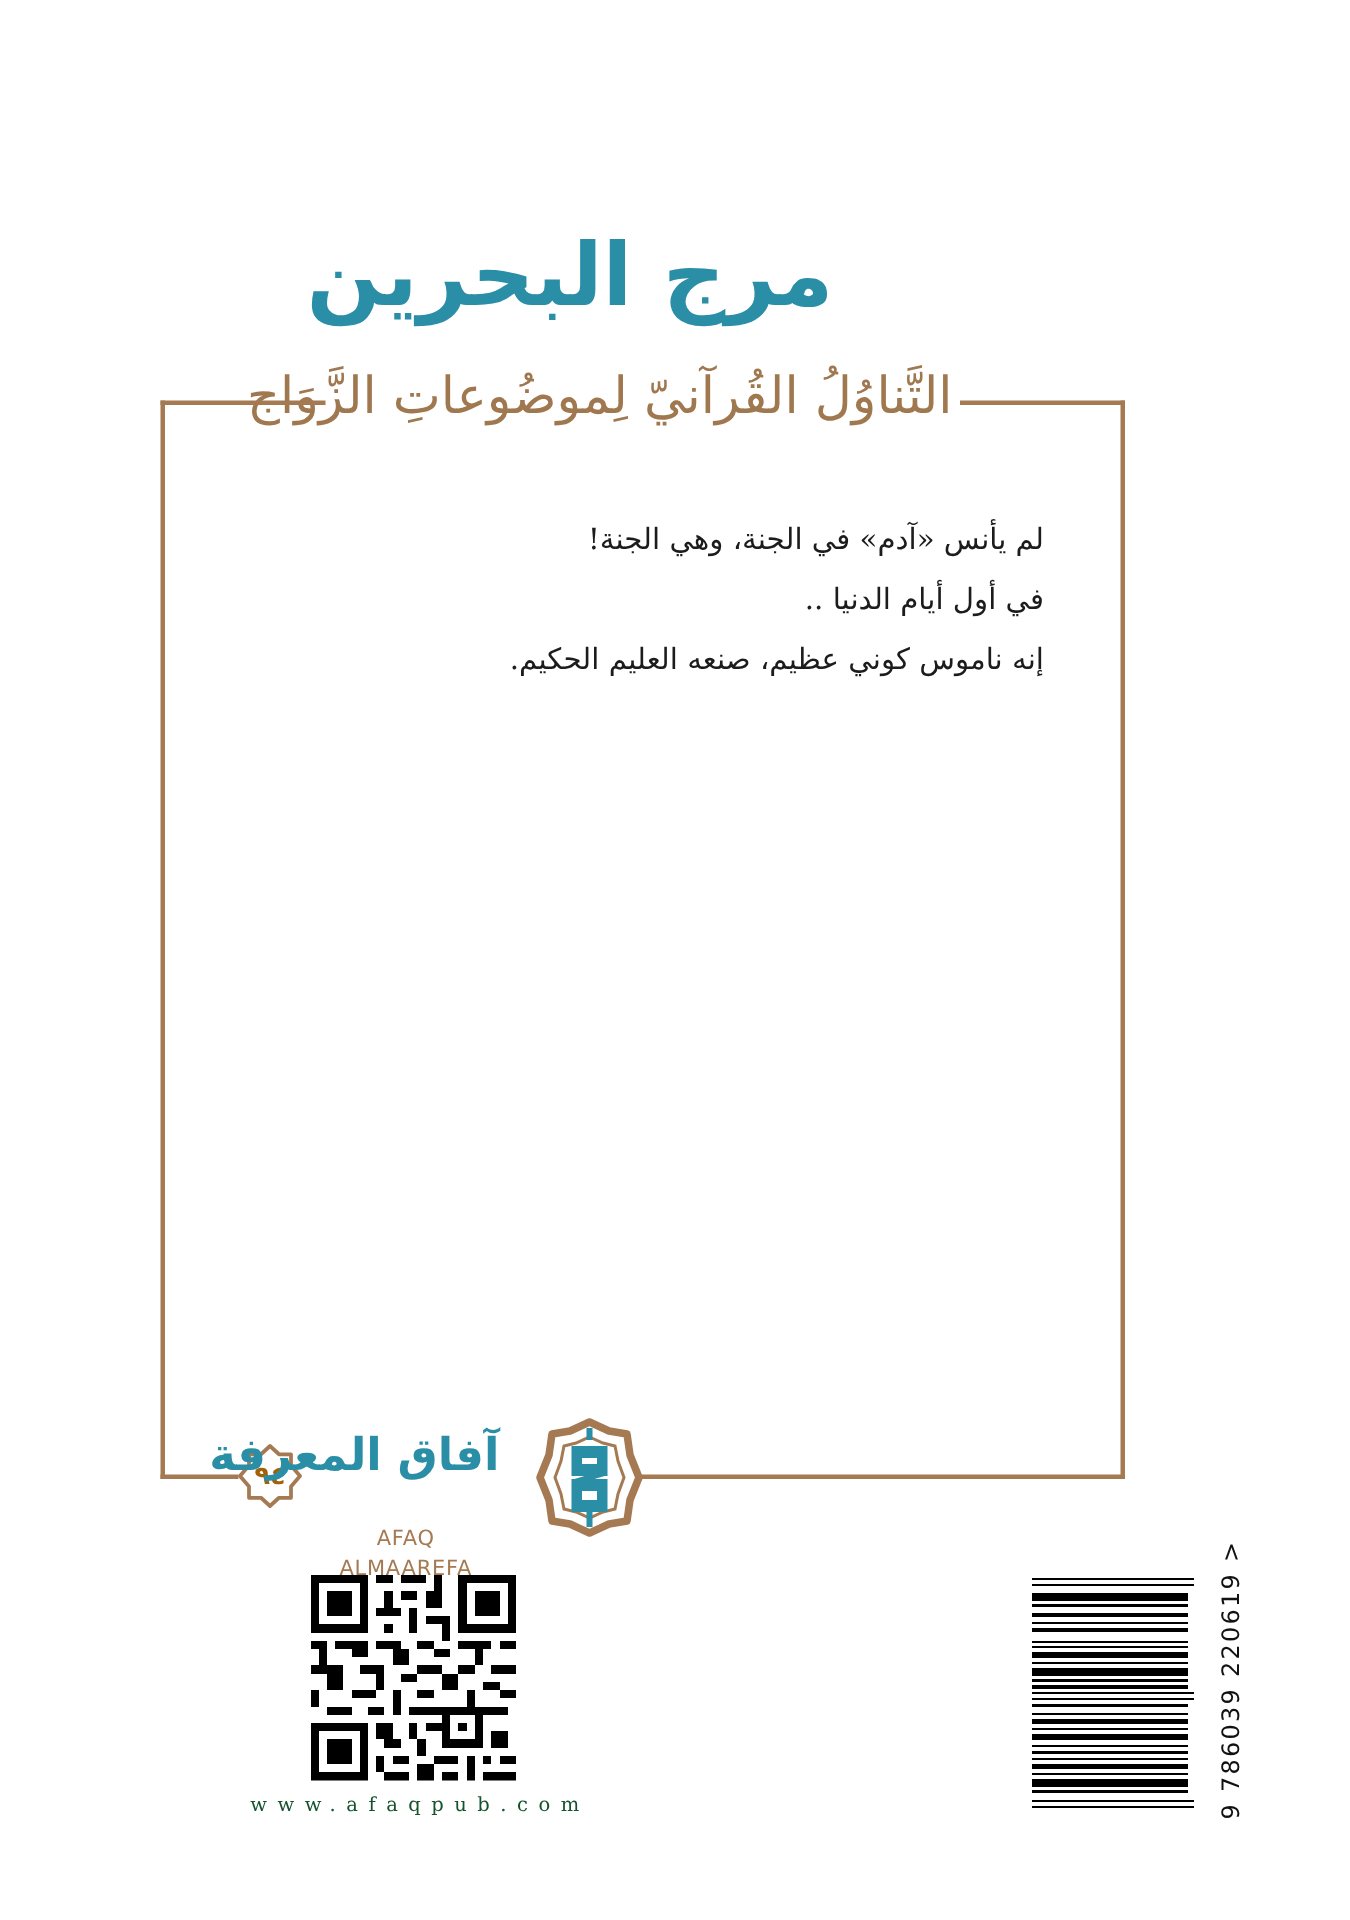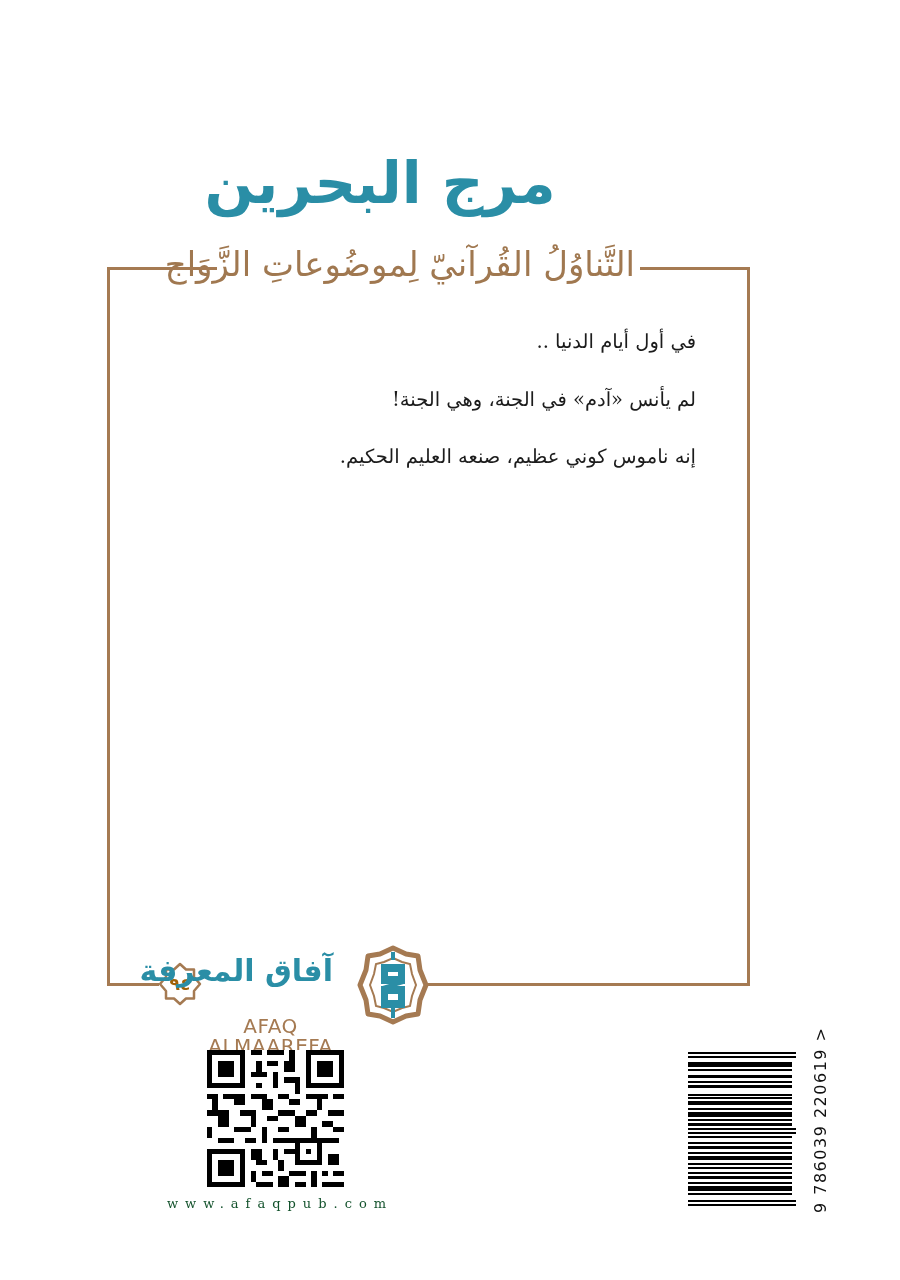--- a/index.html
+++ b/index.html
@@ -24,42 +24,42 @@
     .body-text {
       position: absolute; left: 130px; width: 596px; top: 322px;
       direction: rtl; text-align: justify;
       font-family: "DejaVu Serif", serif; font-size: 19.5px; line-height: 40px;
       color: #1c1c1c;
     }
     .body-text p { margin: 0; }
     .body-text .indent { text-indent: 30px; }
     .body-text .intro { padding-right: 30px; }
     .body-text .gap { margin-top: 18px; }
-    .body-text .gap-s { margin-top: 17px; }
+    .body-text .gap-s { margin-top: 0; }
     .body-text .verse { padding-right: 30px; }
 
     .badge {
       position: absolute; left: 158px; top: 962px; width: 44px; height: 44px;
     }
     .badge-text {
       position: absolute; left: 158px; top: 962px; width: 44px; height: 44px;
       text-align: center; line-height: 44px; font-family: "DejaVu Sans", sans-serif;
       font-size: 17px; font-weight: bold; color: #a16207; direction: rtl;
     }
 
     .logo-ar {
       position: absolute; left: 208px; top: 942px; width: 125px; height: 58px;
       text-align: right; direction: rtl;
       font-family: "DejaVu Sans", sans-serif; font-size: 30px; font-weight: bold;
       color: #2a8ea6; line-height: 58px; white-space: nowrap;
     }
     .logo-en {
       position: absolute; left: 208px; top: 1016px; width: 125px; height: 20px;
       text-align: center; font-family: "DejaVu Sans", sans-serif;
-      font-size: 20px; color: #a57a52; letter-spacing: 0.5px; line-height: 20px;
+      font-size: 14px; color: #a57a52; letter-spacing: 0.5px; line-height: 20px;
     }
     .emblem { position: absolute; left: 356px; top: 944px; width: 74px; height: 82px; }
 
     .qr { position: absolute; left: 207px; top: 1050px; width: 137px; height: 137px; }
     .website {
       position: absolute; left: 150px; top: 1193px; width: 260px; height: 22px;
       text-align: center; font-family: "DejaVu Serif", serif; font-size: 13px;
       color: #14532d; letter-spacing: 7px; line-height: 22px;
     }
 
@@ -80,22 +80,22 @@
 <div>
   <div class="frame-line" style="left:107px; top:267px; width:110px; height:3px;"></div>
   <div class="frame-line" style="left:640px; top:267px; width:110px; height:3px;"></div>
   <div class="frame-line" style="left:107px; top:267px; width:3px; height:719px;"></div>
   <div class="frame-line" style="left:747px; top:267px; width:3px; height:719px;"></div>
   <div class="frame-line" style="left:107px; top:983px; width:52px; height:3px;"></div>
   <div class="frame-line" style="left:428px; top:983px; width:322px; height:3px;"></div>
 </div>
 
 <div class="body-text">
+  <p class="intro gap">لم يأنس «آدم» في الجنة، وهي الجنة!</p>
   <p class="intro">في أول أيام الدنيا ..</p>
-  <p class="intro gap">لم يأنس «آدم» في الجنة، وهي الجنة!</p>
   <p class="indent gap-s">إنه ناموس كوني عظيم، صنعه العليم الحكيم.</p>
 </div>
 
 <svg class="badge" viewBox="0 0 44 44">
   <polygon points="22,2 28,7.5 36,7.5 36,15 42,22 36,29 36,36.5 28,36.5 22,42 16,36.5 8,36.5 8,29 2,22 8,15 8,7.5 16,7.5" fill="#ffffff" stroke="#a57a52" stroke-width="2.5" stroke-linejoin="round"></polygon>
 </svg>
 <div class="badge-text">٩٤</div>
 
 <div class="logo-ar">آفاق المعرفة</div>
 <div class="logo-en">AFAQ ALMAAREFA</div>

